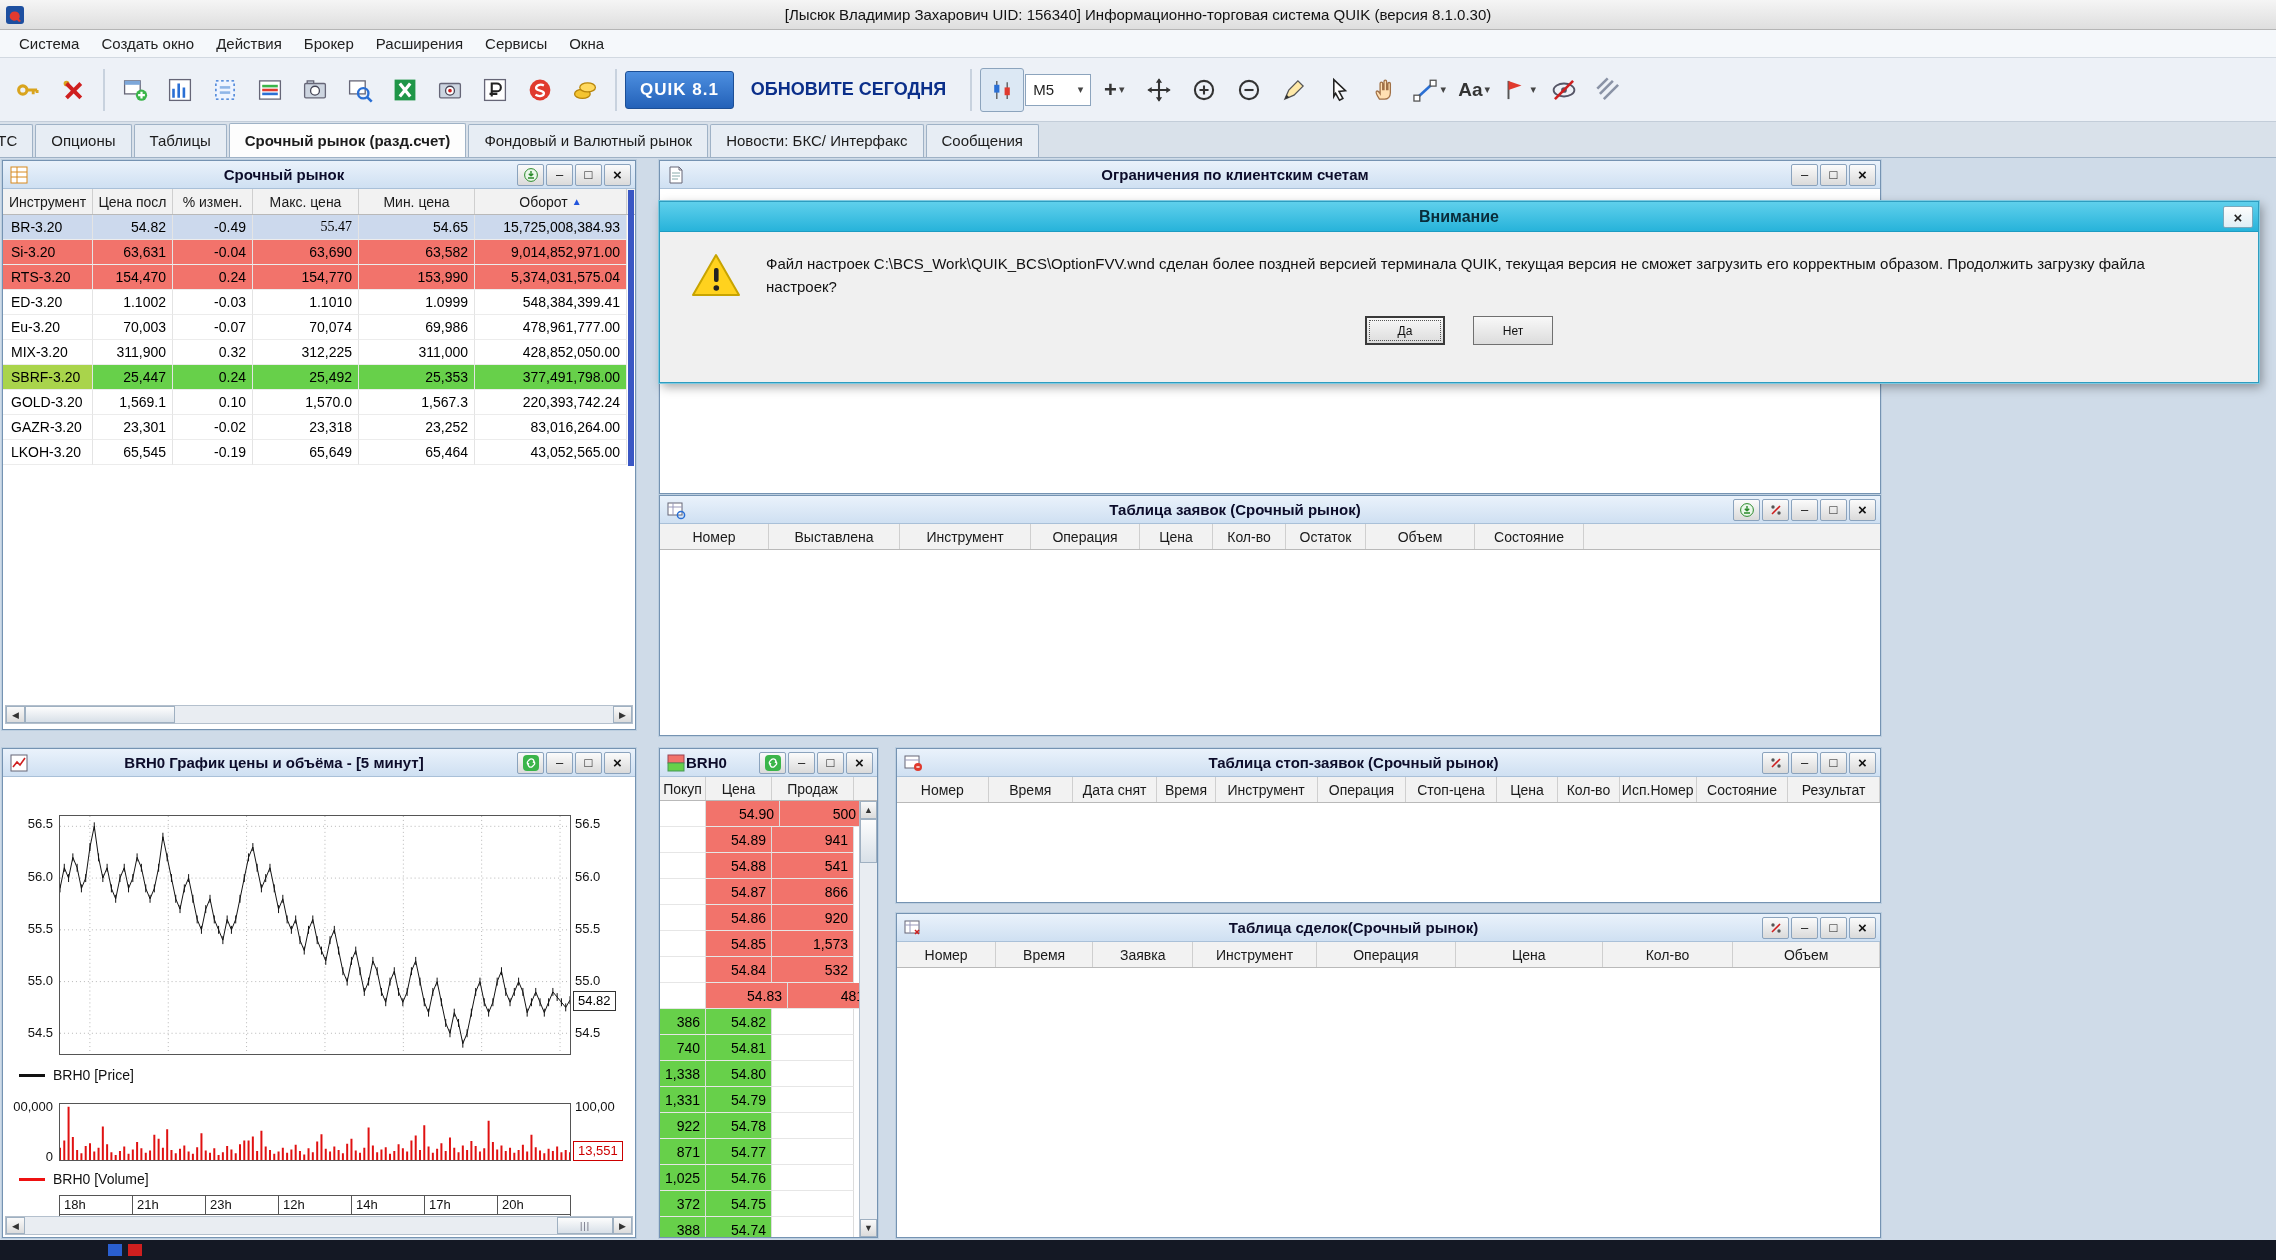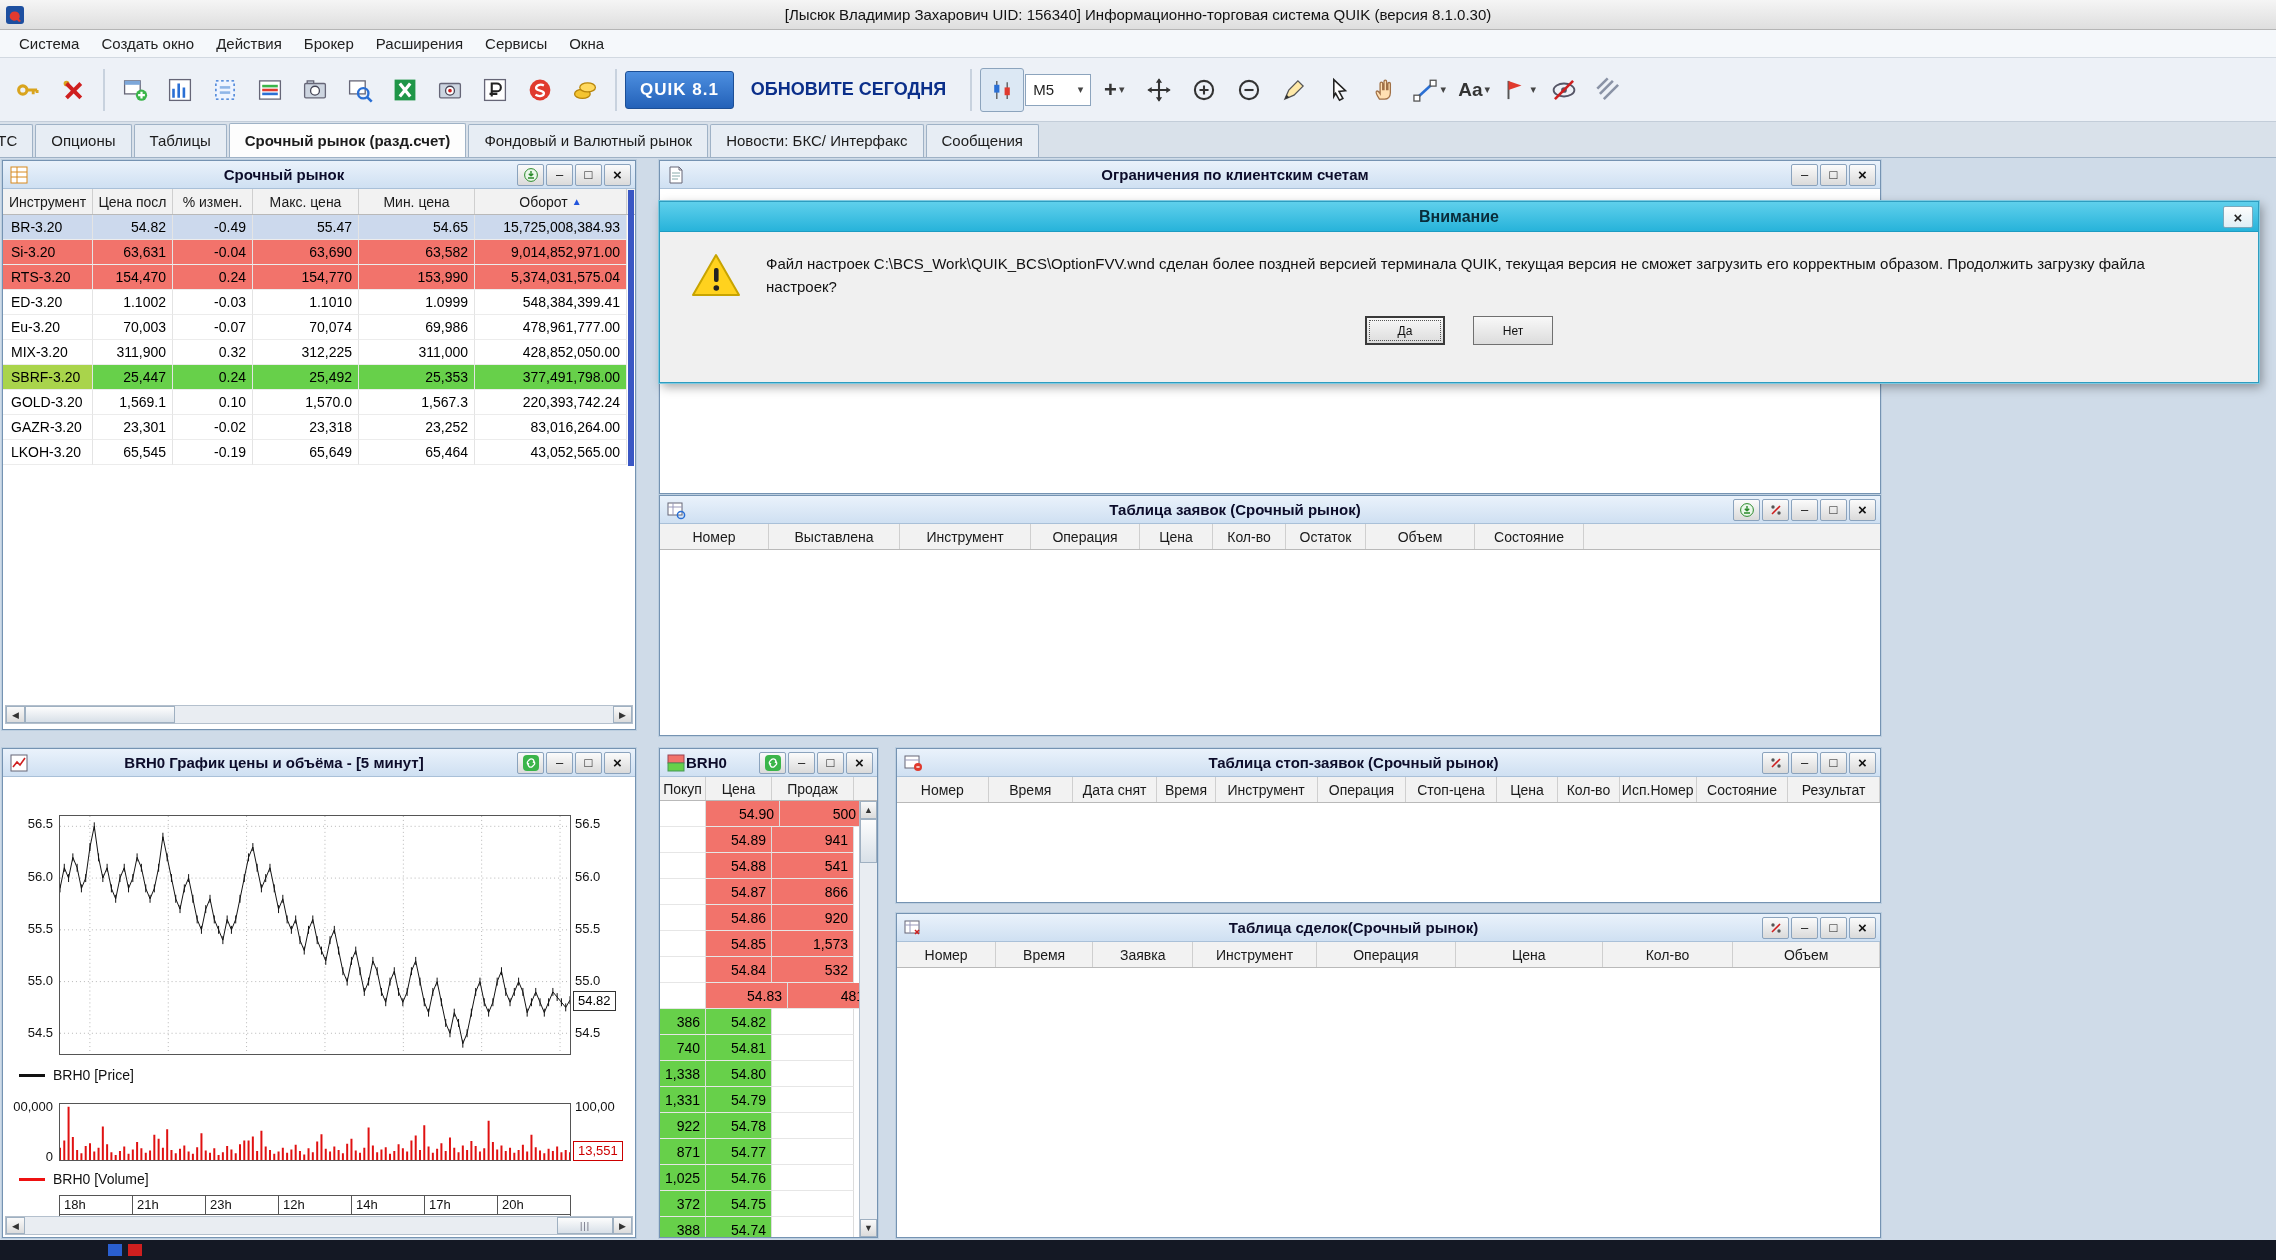--- a/index.html
+++ b/index.html
@@ -323,21 +323,21 @@
         <div class="th-cell" style="width: 80px;">% измен.</div>
         <div class="th-cell" style="width: 106px;">Макс. цена</div>
         <div class="th-cell" style="width: 116px;">Мин. цена</div>
         <div class="th-cell" style="width: 152px;">Оборот<div class="sort-arrow">▲</div></div>
       </div>
     <div id="futures-body">
         <div class="t-row selected">
           <div class="t-cell first" style="width: 90px;">BR-3.20</div>
           <div class="t-cell" style="width: 80px;">54.82</div>
           <div class="t-cell" style="width: 80px;">-0.49</div>
-          <div class="t-cell" style="width: 106px;">55.47</div>
+          <div class="t-cell" style="width: 106px; font-family: Liberation Serif, serif;">55.47</div>
           <div class="t-cell" style="width: 116px;">54.65</div>
           <div class="t-cell" style="width: 152px;">15,725,008,384.93</div>
         </div>
         <div class="t-row down">
           <div class="t-cell first" style="width: 90px;">Si-3.20</div>
           <div class="t-cell" style="width: 80px;">63,631</div>
           <div class="t-cell" style="width: 80px;">-0.04</div>
           <div class="t-cell" style="width: 106px;">63,690</div>
           <div class="t-cell" style="width: 116px;">63,582</div>
           <div class="t-cell" style="width: 152px;">9,014,852,971.00</div>

